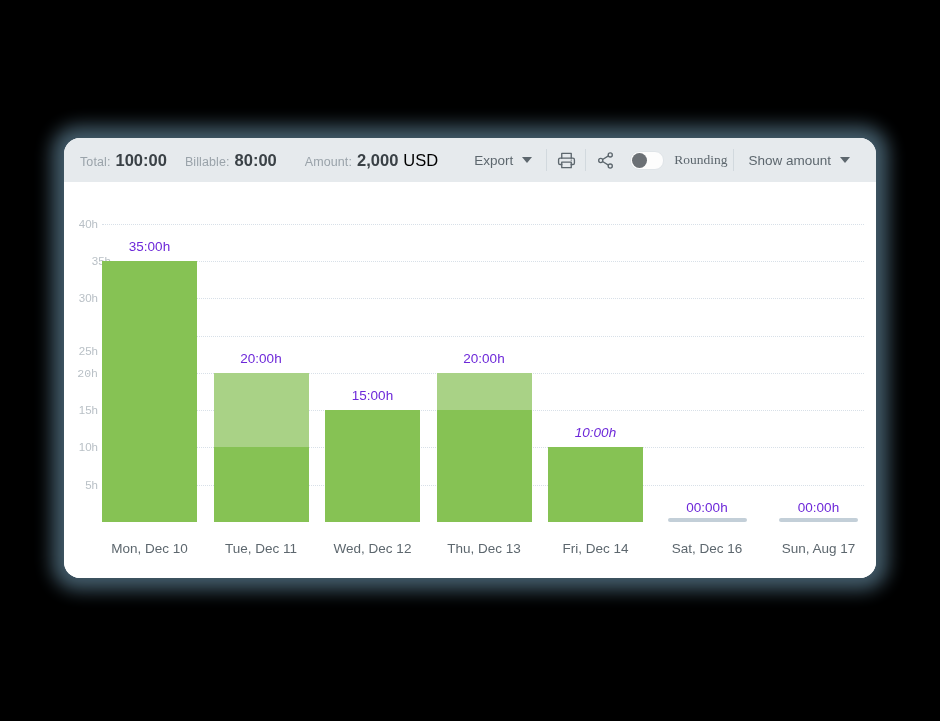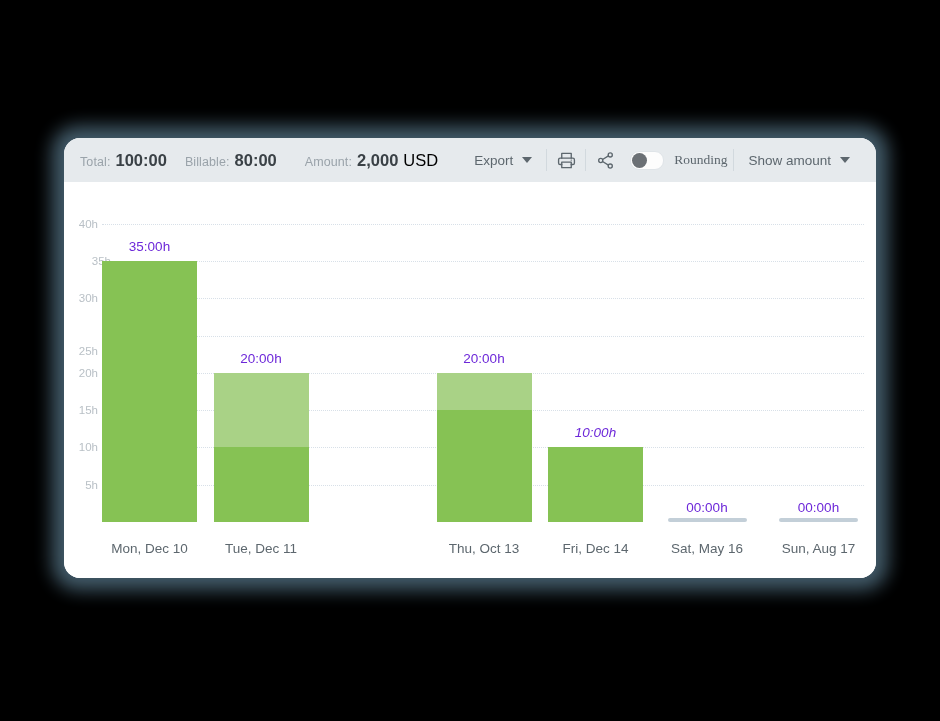--- a/index.html
+++ b/index.html
@@ -307,21 +307,21 @@
               <div class="gridline" style="top: 190.8px;"></div>
               <div class="gridline" style="top: 153.5px;"></div>
               <div class="gridline" style="top: 116.2px;"></div>
               <div class="gridline" style="top: 78.9px;"></div>
               <div class="gridline" style="top: 41.6px;"></div>
             </div>
           <div id="yticks">
               <div class="ytick" style="top: 302.7px;">5h</div>
               <div class="ytick" style="top: 265.4px;">10h</div>
               <div class="ytick" style="top: 228.1px;">15h</div>
-              <div class="ytick" style="top: 190.8px;">20h</div>
+              <div class="ytick" style="top: 190.8px; font-family: Liberation Mono, monospace;">20h</div>
               <div class="ytick" style="top: 169px;">25h</div>
               <div class="ytick" style="top: 116.2px;">30h</div>
               <div class="ytick" style="top: 78.9px; padding-left: 13px;">35h</div>
               <div class="ytick" style="top: 41.6px;">40h</div>
             </div>
           <div class="bars" id="bars">
               <div class="col" style="left: 0px;">
                 <div class="bar" style="height: 261.1px;">
                   <div class="seg seg-billable" style="height: 261.1px;"></div>
                 </div>
@@ -329,39 +329,46 @@
                 <div class="xlabel">Mon, Dec 10</div>
               </div>
               <div class="col" style="left: 111.5px;">
                 <div class="bar" style="height: 149.2px;">
                   <div class="seg seg-nonbillable" style="height: 74.6px;"></div>
                   <div class="seg seg-billable" style="height: 74.6px;"></div>
                 </div>
                 <div class="bar-label" style="bottom: 212.2px;">20:00h</div>
                 <div class="xlabel">Tue, Dec 11</div>
               </div>
+              <div class="col" style="left: 223px;">
+                <div class="bar" style="height: 111.9px;">
+                  <div class="seg seg-billable" style="height: 111.9px;"></div>
+                </div>
+                <div class="bar-label" style="bottom: 174.9px;">15:00h</div>
+                <div class="xlabel">Wed, Dec 12</div>
+              </div>
               <div class="col" style="left: 334.5px;">
                 <div class="bar" style="height: 149.2px;">
                   <div class="seg seg-nonbillable" style="height: 37.3px;"></div>
                   <div class="seg seg-billable" style="height: 111.9px;"></div>
                 </div>
                 <div class="bar-label" style="bottom: 212.2px;">20:00h</div>
-                <div class="xlabel">Thu, Oct 13</div>
+                <div class="xlabel">Thu, Dec 13</div>
               </div>
               <div class="col" style="left: 446px;">
                 <div class="bar" style="height: 74.6px;">
                   <div class="seg seg-billable" style="height: 74.6px;"></div>
                 </div>
                 <div class="bar-label" style="bottom: 137.6px; font-style: italic;">10:00h</div>
                 <div class="xlabel">Fri, Dec 14</div>
               </div>
               <div class="col" style="left: 557.5px;">
                 <div class="zero-stub"></div>
                 <div class="bar-label" style="bottom: 63px;">00:00h</div>
-                <div class="xlabel">Sat, May 16</div>
+                <div class="xlabel">Sat, Dec 16</div>
               </div>
               <div class="col" style="left: 669px;">
                 <div class="zero-stub"></div>
                 <div class="bar-label" style="bottom: 63px;">00:00h</div>
                 <div class="xlabel">Sun, Aug 17</div>
               </div>
             </div>
         </div>
       </div>
 

